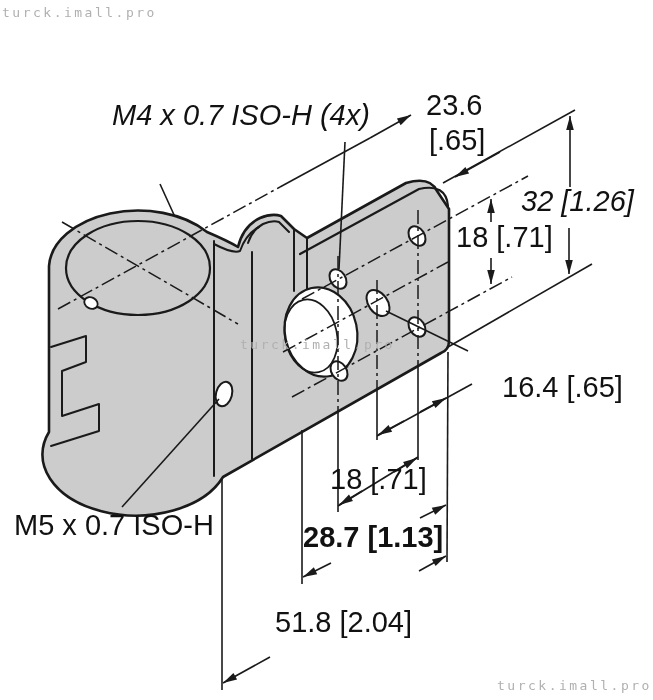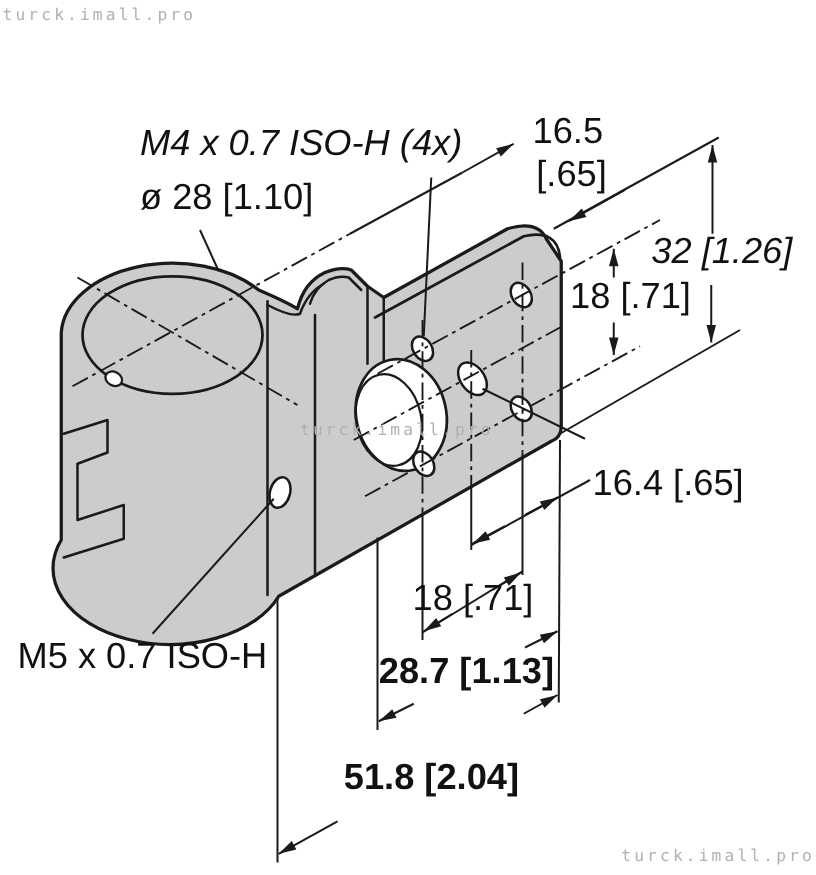--- a/index.html
+++ b/index.html
@@ -125,23 +125,22 @@
       <line x1="160" y1="184" x2="175" y2="217"></line>
       <line x1="122" y1="507" x2="219" y2="399"></line>
     </g>
   </svg>
 
   <div class="watermark" style="left:2px;top:5px;">turck.imall.pro</div>
   <div class="watermark" style="left:240px;top:337px;">turck.imall.pro</div>
   <div class="watermark" style="left:497px;top:678px;">turck.imall.pro</div>
 
   <div class="dim-label" style="left:112px;top:100px;font-style:italic;">M4 x 0.7 ISO-H (4x)</div>
-  <div class="dim-label" style="left:112px;top:143px;">ø 28 [1.10]</div>
-  <div class="dim-label" style="left:426px;top:90px;">16.5</div>
+  <div class="dim-label" style="left:426px;top:90px;">23.6</div>
   <div class="dim-label" style="left:429px;top:125px;">[.65]</div>
   <div class="dim-label" style="left:521px;top:186px;font-style:italic;">32 [1.26]</div>
   <div class="dim-label" style="left:456px;top:222px;">18 [.71]</div>
-  <div class="dim-label" style="left:474px;top:372px;">16.4 [.65]</div>
+  <div class="dim-label" style="left:502px;top:372px;">16.4 [.65]</div>
   <div class="dim-label" style="left:330px;top:464px;">18 [.71]</div>
   <div class="dim-label" style="left:303px;top:522px;font-weight:bold;">28.7 [1.13]</div>
   <div class="dim-label" style="left:14px;top:510px;">M5 x 0.7 ISO-H</div>
-  <div class="dim-label" style="left:275px;top:607px;font-weight:bold;">51.8 [2.04]</div>
+  <div class="dim-label" style="left:275px;top:607px;">51.8 [2.04]</div>
 </div>
 
 </body></html>

